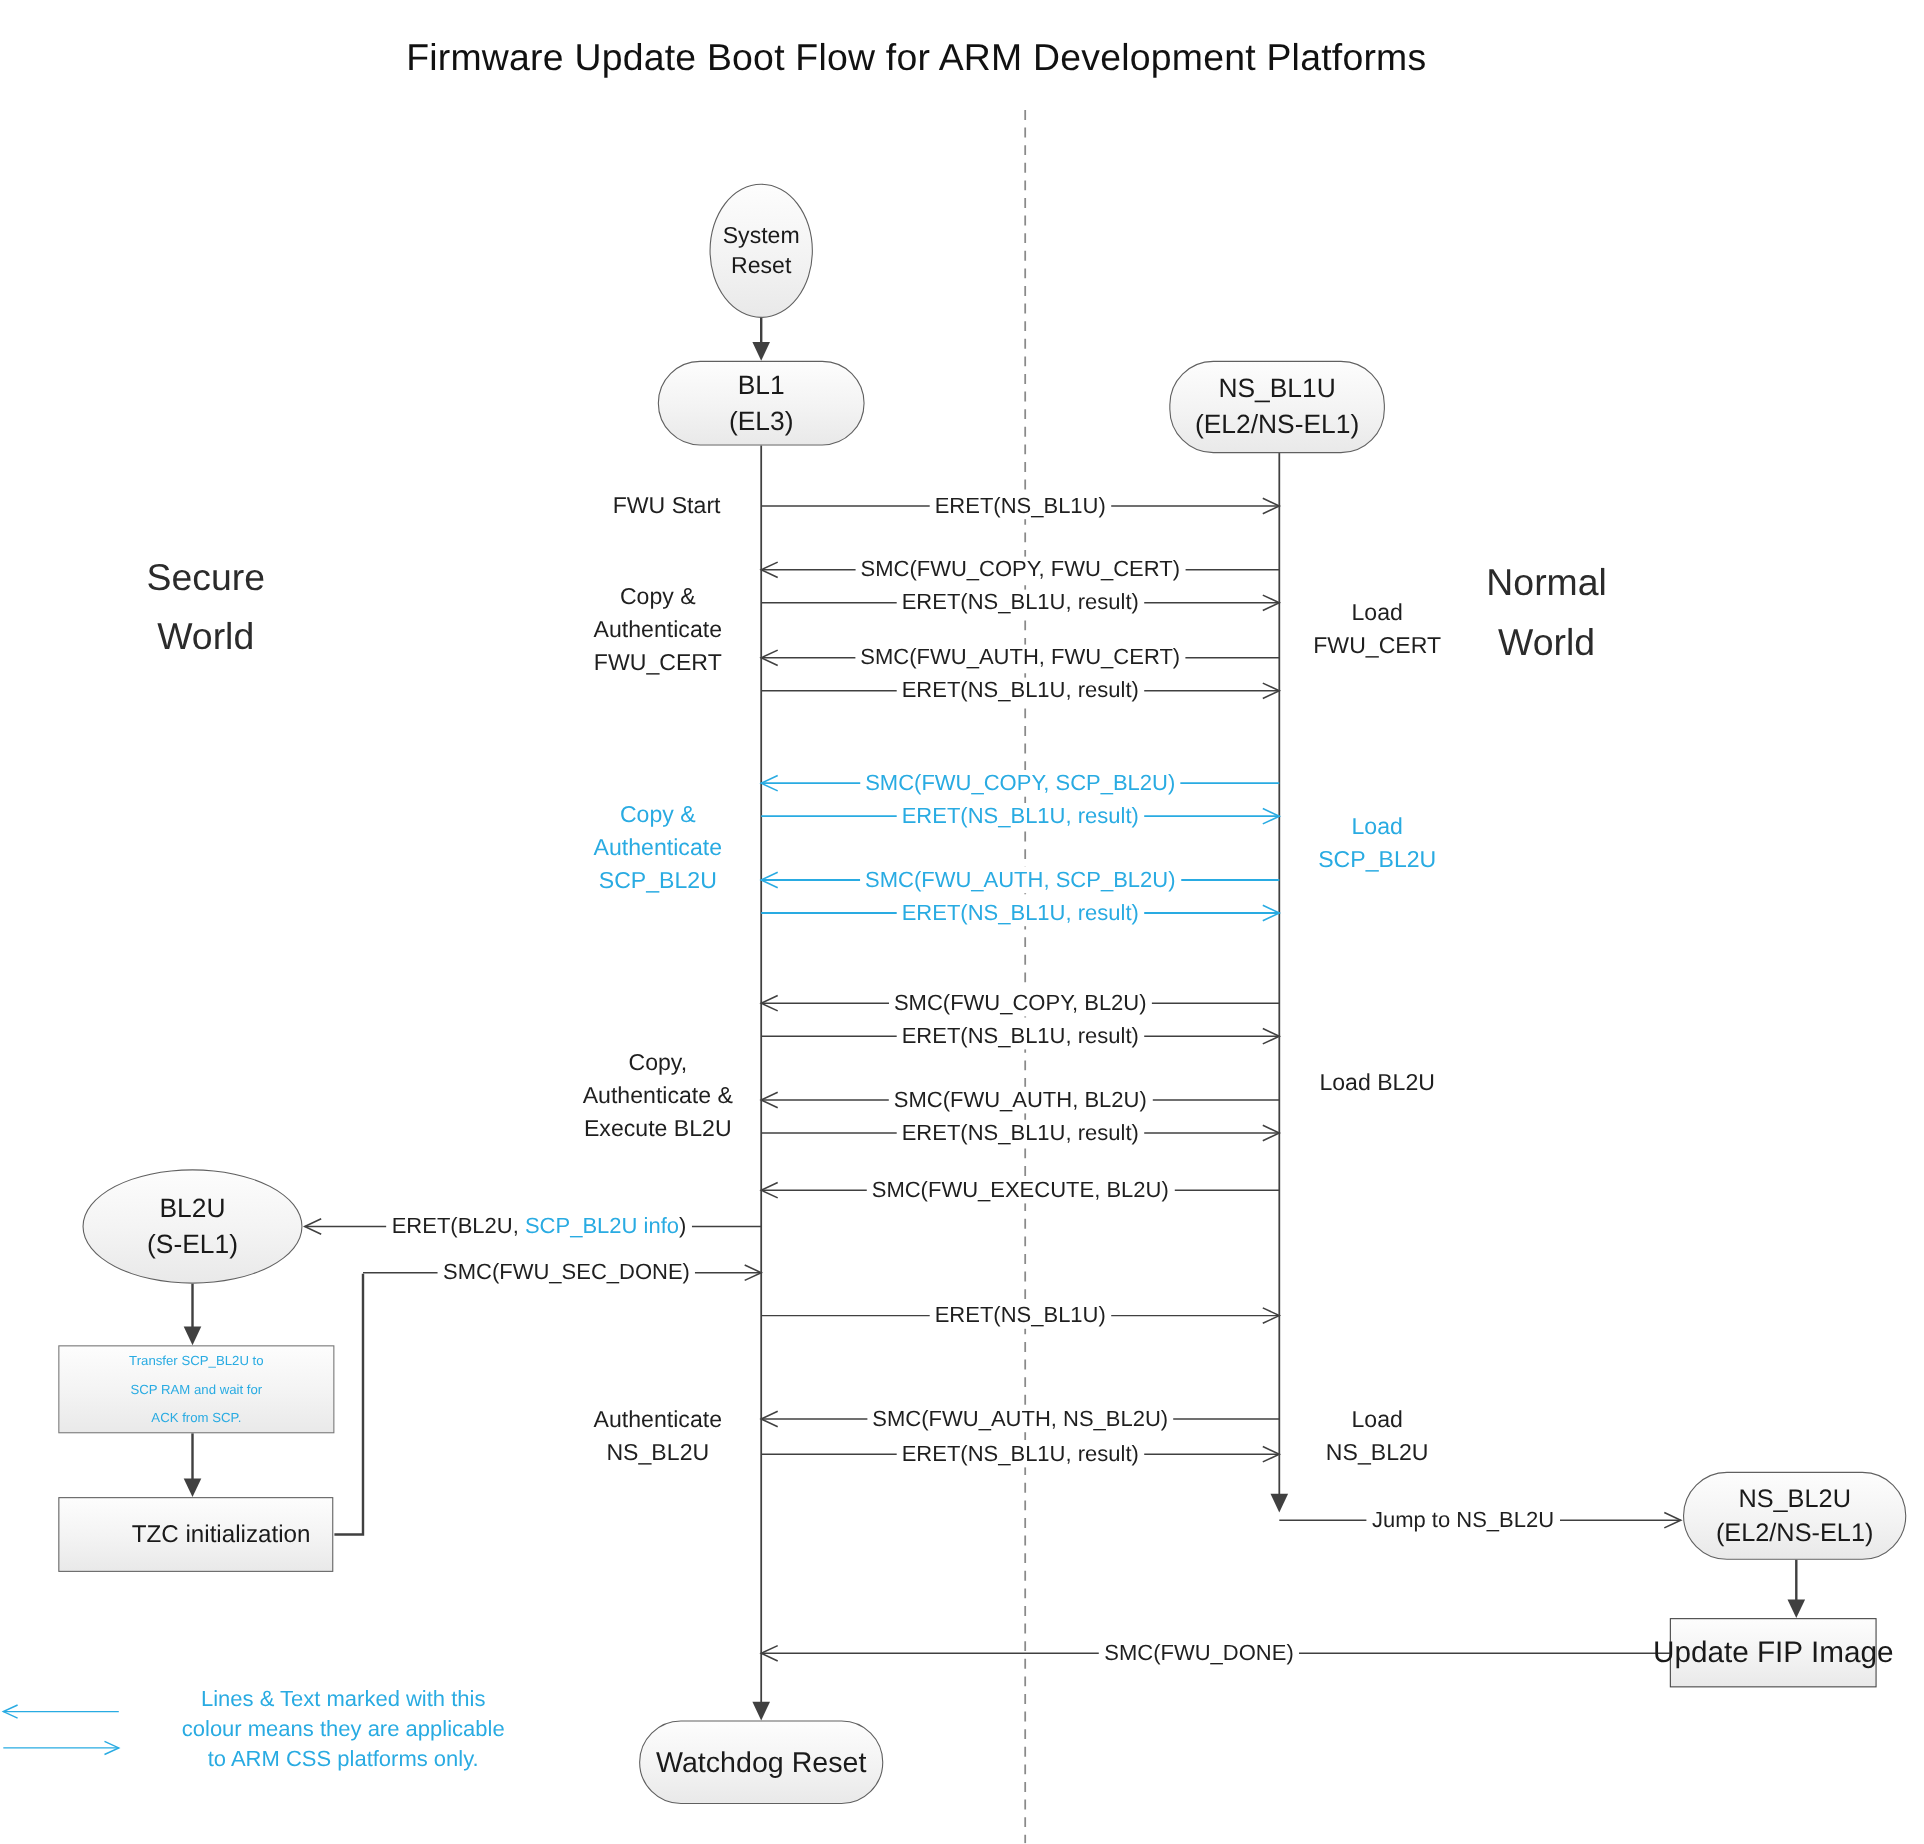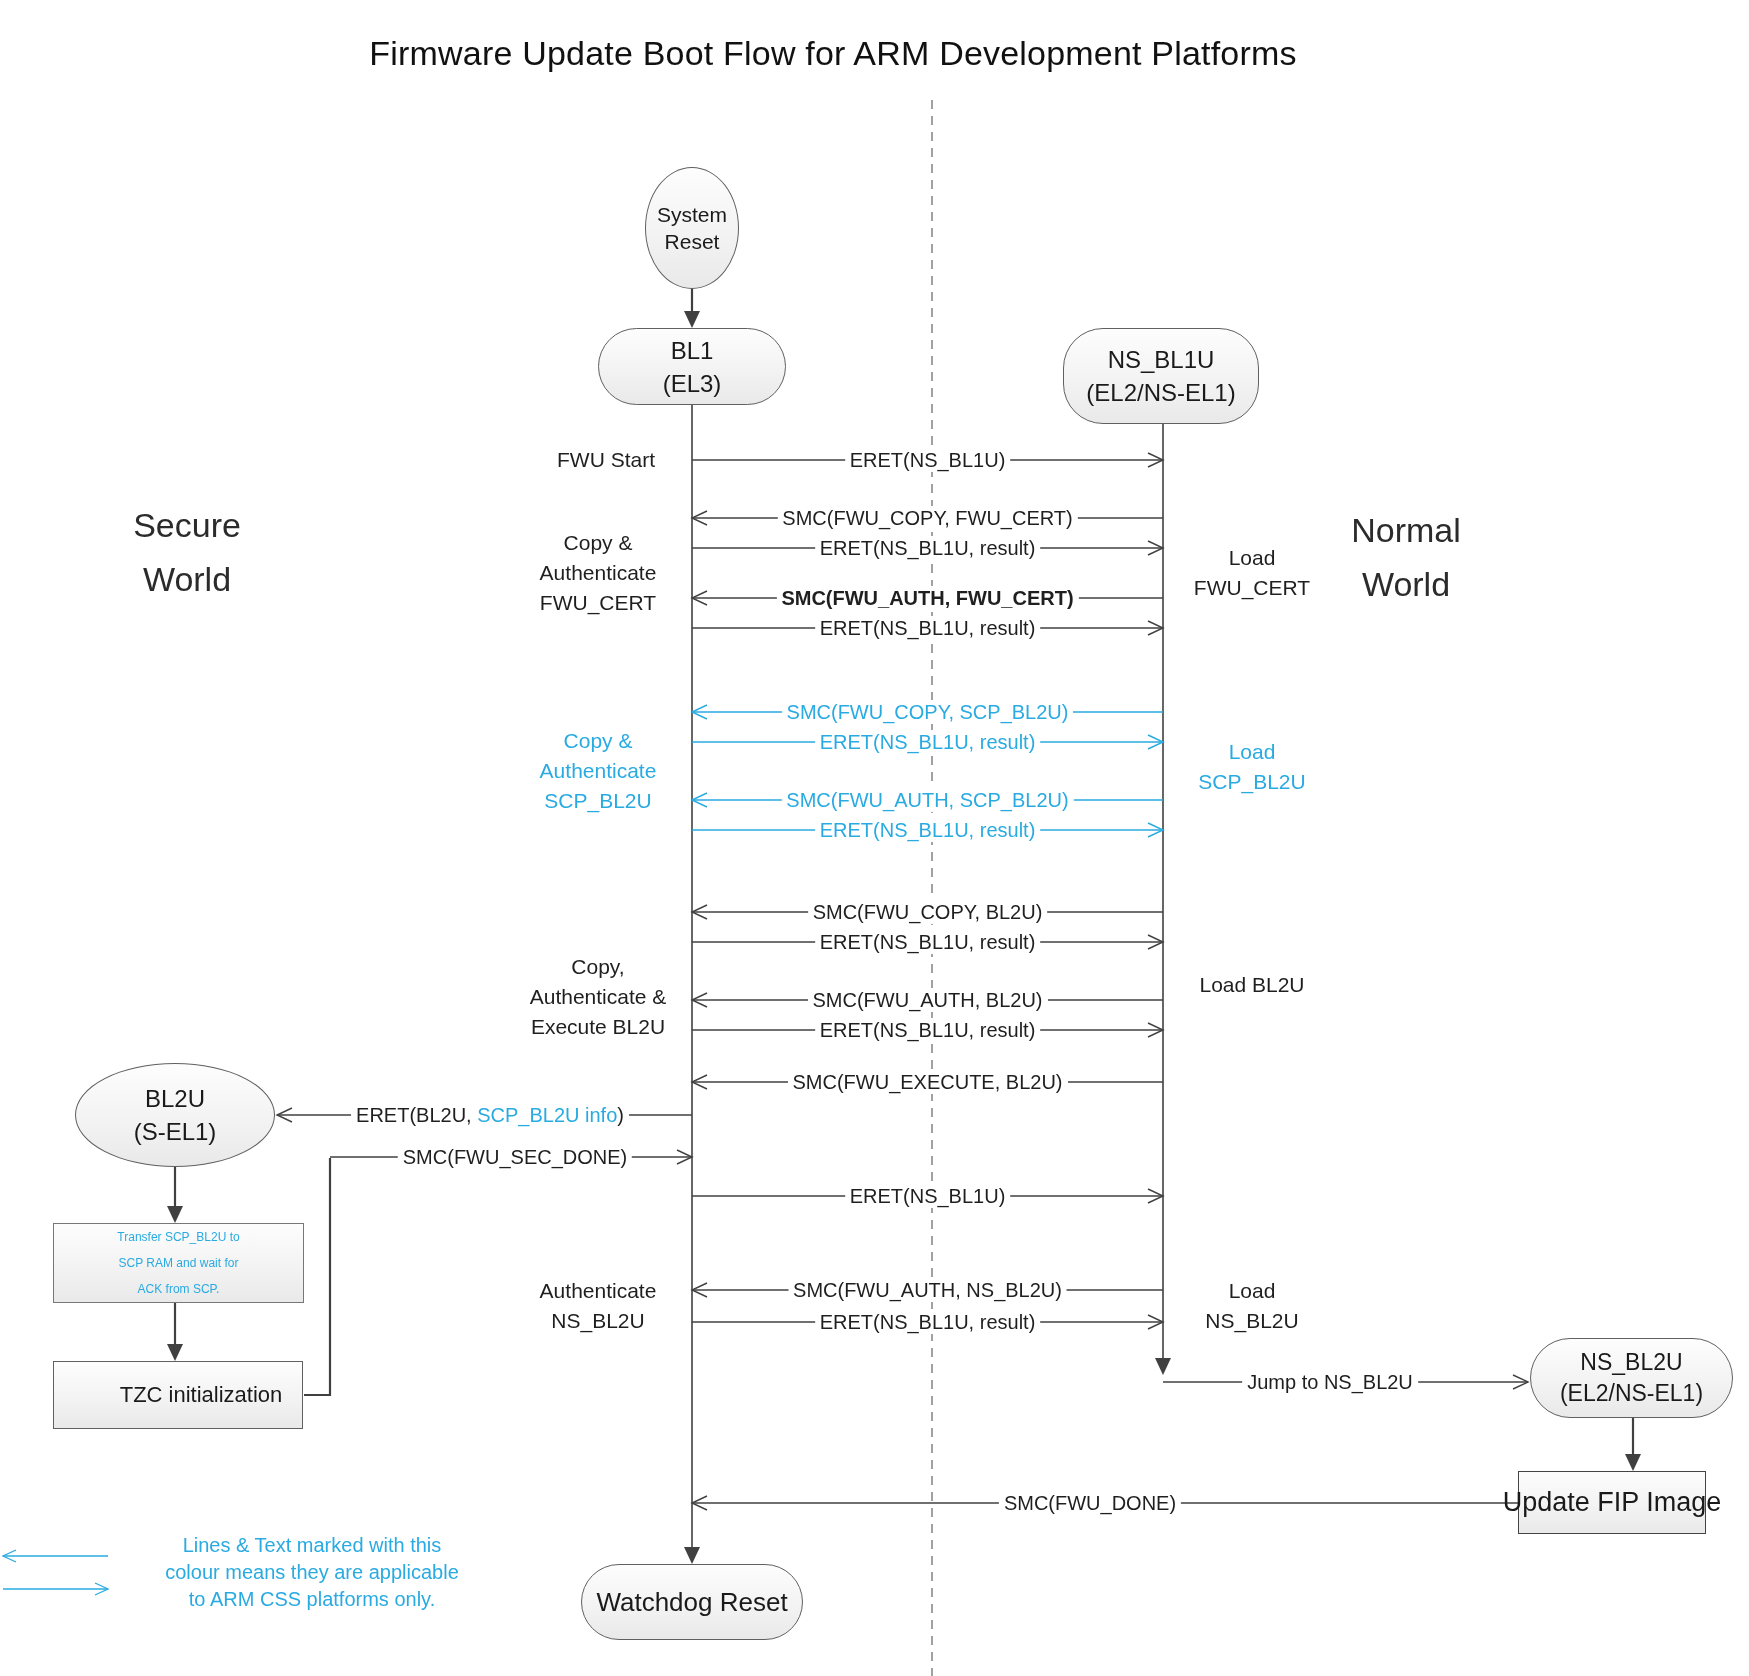--- a/index.html
+++ b/index.html
@@ -105,21 +105,21 @@
   <div class="abs node ellipse" style="left:645px;top:167px;width:94px;height:122px;font-size:21px;line-height:27px;">
     <span class="l1">System</span>
     <span class="l1">Reset</span>
   </div>
 
   <div class="abs node stadium" style="left:598px;top:328px;width:188px;height:77px;font-size:24px;line-height:33px;">
     <span class="l1">BL1</span>
     <span class="l1">(EL3)</span>
   </div>
 
-  <div class="abs node stadium" style="left:1063px;top:328px;width:196px;height:96px;font-size:24px;line-height:33px;">
+  <div class="abs node stadium" style="left:1063px;top:328px;width:196px;height:84px;font-size:24px;line-height:33px;">
     <span class="l1">NS_BL1U</span>
     <span class="l1">(EL2/NS-EL1)</span>
   </div>
 
   <div class="abs node ellipse" style="left:75px;top:1063px;width:200px;height:104px;font-size:24px;line-height:33px;">
     <span class="l1">BL2U</span>
     <span class="l1">(S-EL1)</span>
   </div>
 
   <div class="abs node rect" style="left:53px;top:1223px;width:251px;height:80px;font-size:12px;line-height:26px;border-color:#777;">
@@ -148,21 +148,21 @@
   <div class="abs legend-text blue" style="left:312px;top:1532px;transform:translateX(-50%);">
     <div>Lines &amp; Text marked with this</div>
     <div>colour means they are applicable</div>
     <div>to ARM CSS platforms only.</div>
   </div>
 
   <div id="labels">
       <div class="msg-label" style="left: 927.5px; top: 460px;"><span>ERET(NS_BL1U)</span></div>
       <div class="msg-label" style="left: 927.5px; top: 518px;"><span>SMC(FWU_COPY, FWU_CERT)</span></div>
       <div class="msg-label" style="left: 927.5px; top: 548px;"><span>ERET(NS_BL1U, result)</span></div>
-      <div class="msg-label" style="left: 927.5px; top: 598px; font-weight: bold;"><span>SMC(FWU_AUTH, FWU_CERT)</span></div>
+      <div class="msg-label" style="left: 927.5px; top: 598px;"><span>SMC(FWU_AUTH, FWU_CERT)</span></div>
       <div class="msg-label" style="left: 927.5px; top: 628px;"><span>ERET(NS_BL1U, result)</span></div>
       <div class="msg-label" style="left: 927.5px; top: 712px;"><span class="blue">SMC(FWU_COPY, SCP_BL2U)</span></div>
       <div class="msg-label" style="left: 927.5px; top: 742px;"><span class="blue">ERET(NS_BL1U, result)</span></div>
       <div class="msg-label" style="left: 927.5px; top: 800px;"><span class="blue">SMC(FWU_AUTH, SCP_BL2U)</span></div>
       <div class="msg-label" style="left: 927.5px; top: 830px;"><span class="blue">ERET(NS_BL1U, result)</span></div>
       <div class="msg-label" style="left: 927.5px; top: 912px;"><span>SMC(FWU_COPY, BL2U)</span></div>
       <div class="msg-label" style="left: 927.5px; top: 942px;"><span>ERET(NS_BL1U, result)</span></div>
       <div class="msg-label" style="left: 927.5px; top: 1000px;"><span>SMC(FWU_AUTH, BL2U)</span></div>
       <div class="msg-label" style="left: 927.5px; top: 1030px;"><span>ERET(NS_BL1U, result)</span></div>
       <div class="msg-label" style="left: 927.5px; top: 1082px;"><span>SMC(FWU_EXECUTE, BL2U)</span></div>

